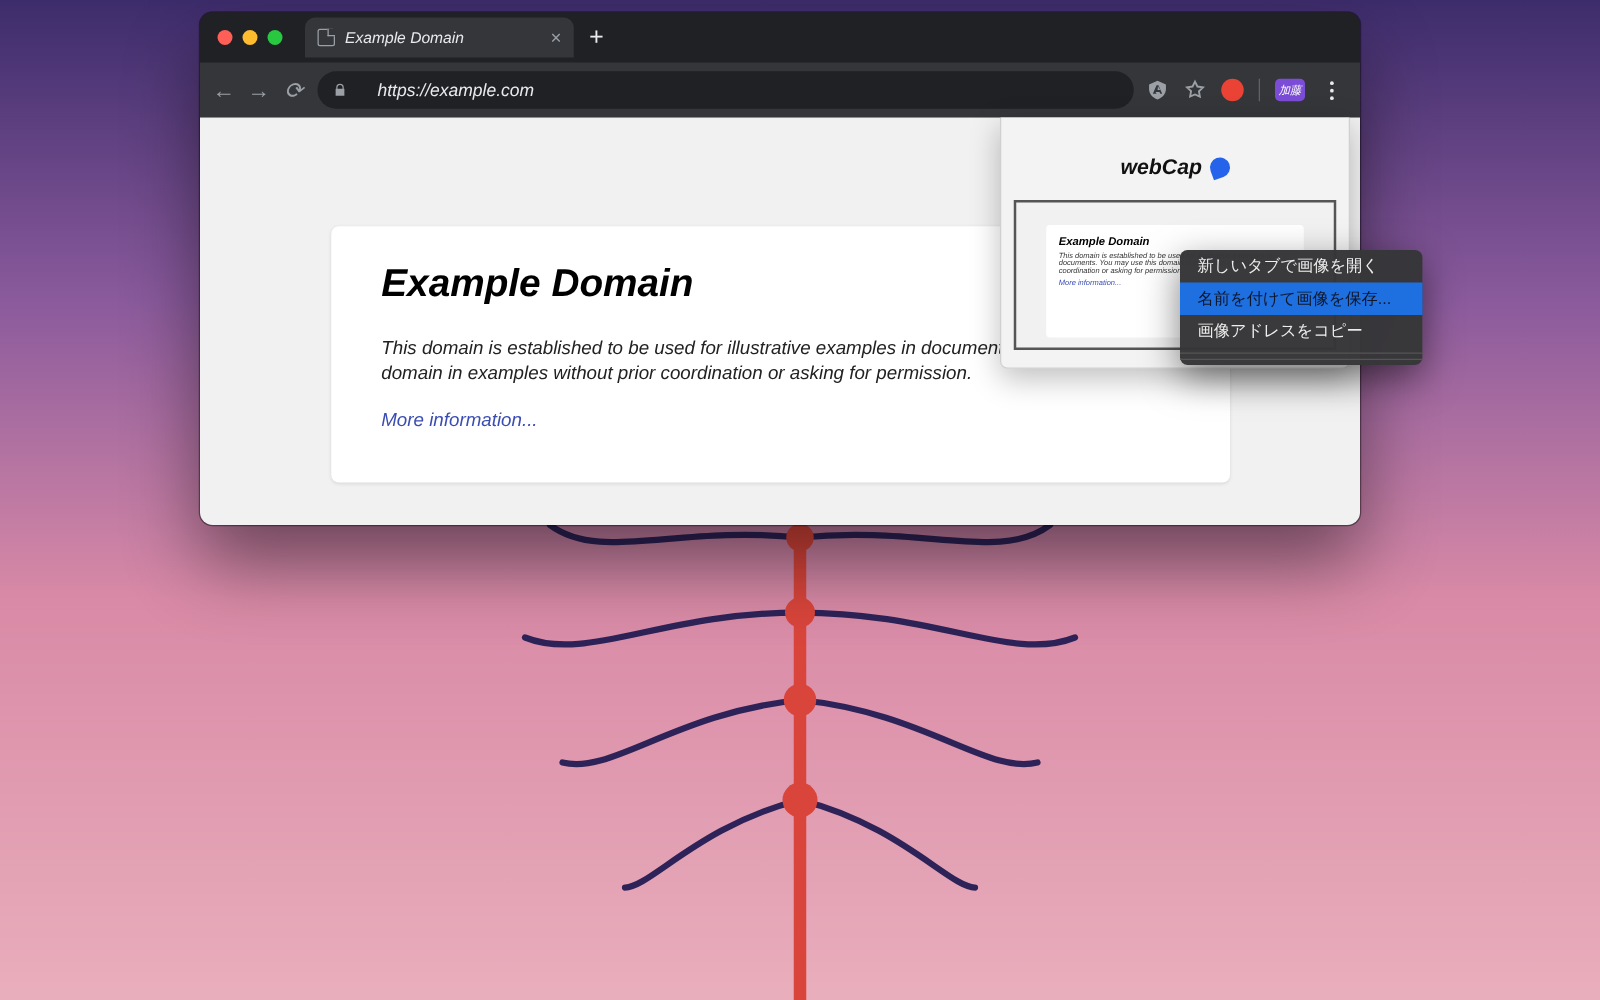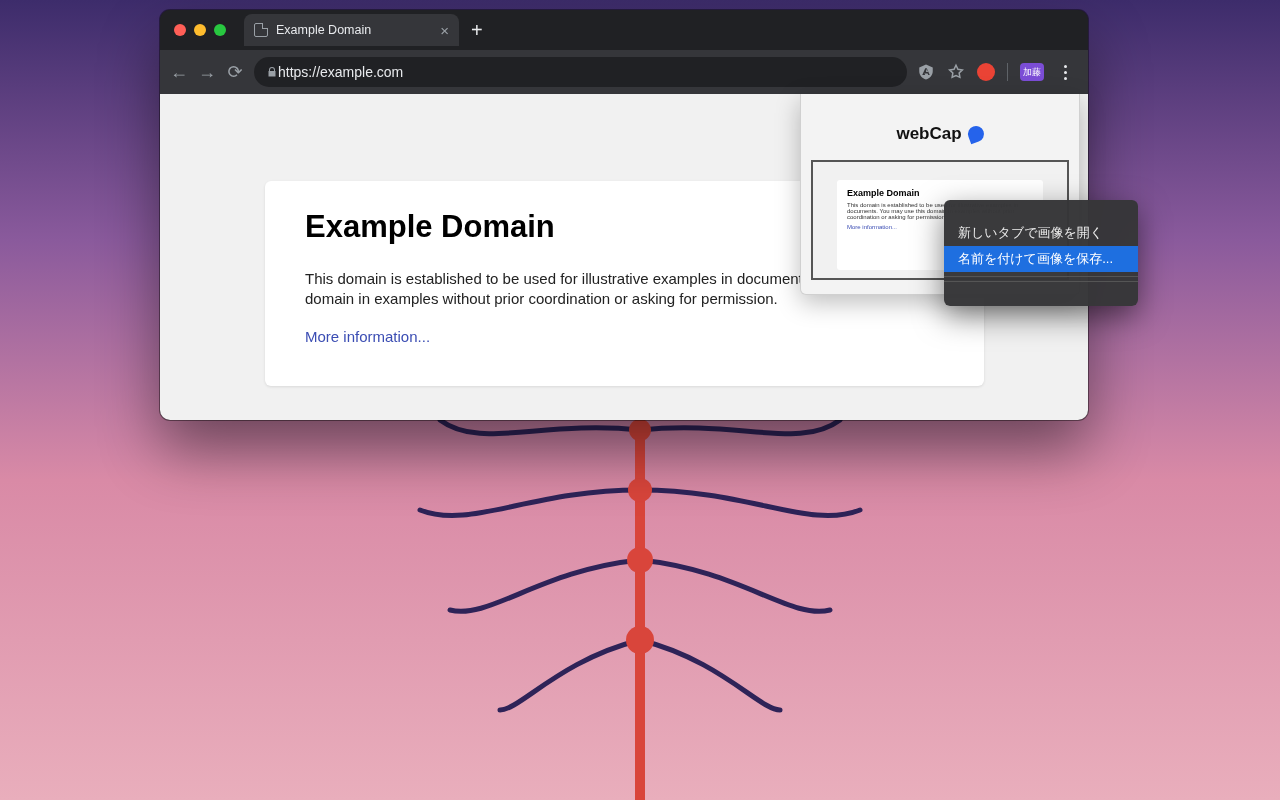--- a/index.html
+++ b/index.html
@@ -10,33 +10,34 @@
     position: relative;
   }
   
   .plant { position: absolute; left: 0; right: 0; bottom: 0; height: 460px; pointer-events: none; }
 
   .browser {
     position: absolute; left: 160px; top: 10px; width: 928px; height: 410px;
     border-radius: 10px; overflow: visible;
     box-shadow: 0 30px 60px rgba(0,0,0,.45), 0 0 0 1px rgba(0,0,0,.4);
     background: #202124;
+    font-style: italic;
   }
   .titlebar { height: 40px; background: #202124; display: flex; align-items: center; padding: 0 8px; border-top-left-radius: 10px; border-top-right-radius: 10px;}
   .traffic { display: flex; gap: 8px; padding: 0 8px 0 6px;}
   .traffic span { width: 12px; height: 12px; border-radius: 50%; display: inline-block;}
   .t-red{background:#ff5f57}.t-yellow{background:#febc2e}.t-green{background:#28c840}
   .tab { display:flex; align-items:center; gap:8px; margin-left:10px; background:#35363a; color:#e8eaed; height:32px; padding:0 10px; border-radius:8px 8px 0 0; font-size:12.5px; min-width:215px; position:relative;}
   .tab .page-ico{width:14px;height:14px;border:1.5px solid #9aa0a6;border-radius:2px;position:relative}
   .tab .page-ico::after{content:"";position:absolute;right:-1px;top:-1px;width:5px;height:5px;background:#35363a;border-left:1.5px solid #9aa0a6;border-bottom:1.5px solid #9aa0a6}
   .tab .x{margin-left:auto;color:#9aa0a6;font-size:15px;line-height:1}
   .newtab{color:#e8eaed;font-size:20px;margin-left:12px;line-height:1}
   .toolbar{height:44px;background:#35363a;display:flex;align-items:center;padding:0 10px;gap:10px}
   .nav-ico{width:18px;height:18px;color:#9aa0a6;display:flex;align-items:center;justify-content:center;font-size:18px}
-  .omni{flex:1;height:30px;background:#202124;border-radius:15px;display:flex;align-items:center;padding:0 12px;color:#e8eaed;font-size:14px;gap:0}
+  .omni{flex:1;height:30px;background:#202124;border-radius:15px;display:flex;align-items:center;padding:0 12px;color:#e8eaed;font-size:14px;gap:24px}
   .lock{width:12px;height:12px}
   .right-icons{display:flex;gap:12px;padding-right:4px}
   .ico{width:18px;height:18px;color:#9aa0a6;display:flex;align-items:center;justify-content:center}
   .ext{width:18px;height:18px;border-radius:50%;background:#ea4335;position:relative}
   .avatar{width:24px;height:18px;border-radius:4px;background:#7b4dd6;color:#fff;font-size:9px;display:flex;align-items:center;justify-content:center}
   .sep{width:1px;height:18px;background:#5f6368}
   .kebab{display:flex;flex-direction:column;gap:3px}
   .kebab span{width:3px;height:3px;background:#e8eaed;border-radius:50%}
 
   .viewport{background:#f1f1f1;height:326px;position:relative;overflow:visible;border-bottom-left-radius:10px;border-bottom-right-radius:10px}
@@ -46,23 +47,23 @@
   .page-card a{color:#3b4db3;text-decoration:none;font-size:15px}
 
   .popup{position:absolute;right:8px;top:0;width:280px;background:#f3f3f3;border:1px solid #d0d0d0;border-top:none;box-shadow:0 8px 24px rgba(0,0,0,.25);border-radius:0 0 6px 6px;padding:12px 10px 14px}
   .popup-title{text-align:right;font-weight:700;font-size:17px;color:#111;margin:18px 0 16px;display:flex;align-items:center;justify-content:center;gap:6px}
   .cap-ico{width:16px;height:16px;background:#2563eb;border-radius:50% 50% 50% 0;transform:rotate(-20deg)}
   .thumb{border:2px solid #555;background:#f1f1f1;height:120px;position:relative;overflow:hidden}
   .thumb-card{position:absolute;left:24px;right:24px;top:18px;bottom:8px;background:#fff;border-radius:3px;padding:8px 10px;font-size:6px;color:#333}
   .thumb-card b{font-size:9px;display:block;margin-bottom:4px;color:#000}
   .thumb-card .ml{color:#3b4db3;margin-top:4px;display:block;font-size:6px}
 
-  .ctxmenu{position:absolute;left:944px;top:200px;width:194px;background:rgba(54,54,56,.98);border-radius:6px;box-shadow:0 10px 30px rgba(0,0,0,.5);padding:20px 0;color:#eee;font-size:13px}
+  .ctxmenu{position:absolute;left:944px;top:200px;width:194px;background:rgba(54,54,56,.98);border-radius:6px;box-shadow:0 10px 30px rgba(0,0,0,.5);padding:0 0;color:#eee;font-size:13px}
   .ctxmenu .item{padding:4px 14px;white-space:nowrap;position:relative}
-  .ctxmenu .item.sel{background:#1e6fe0;color:#ffffff}
+  .ctxmenu .item.sel{background:#1e6fe0;color:#0f172a}
   .ctxmenu hr{border:none;border-top:1px solid #555;margin:4px 0}
   .ctxmenu .arrow{position:absolute;right:10px;top:4px}
 </style>
 </head>
 <body>
 
 <div class="desktop">
 
   <svg class="plant" viewBox="0 0 1280 460" preserveAspectRatio="xMidYMax meet">
     <line x1="640" y1="0" x2="640" y2="460" stroke="#d9453b" stroke-width="10"></line>
@@ -153,17 +154,18 @@
             <span class="ml">More information...</span>
           </div>
         </div>
       </div>
     </div>
   </div>
 
   <div class="ctxmenu">
     <div class="item">新しいタブで画像を開く</div>
     <div class="item sel">名前を付けて画像を保存...</div>
+    <div class="item">画像アドレスをコピー</div>
     <hr>
     <hr>
   </div>
 
 </div>
 
 </body></html>

